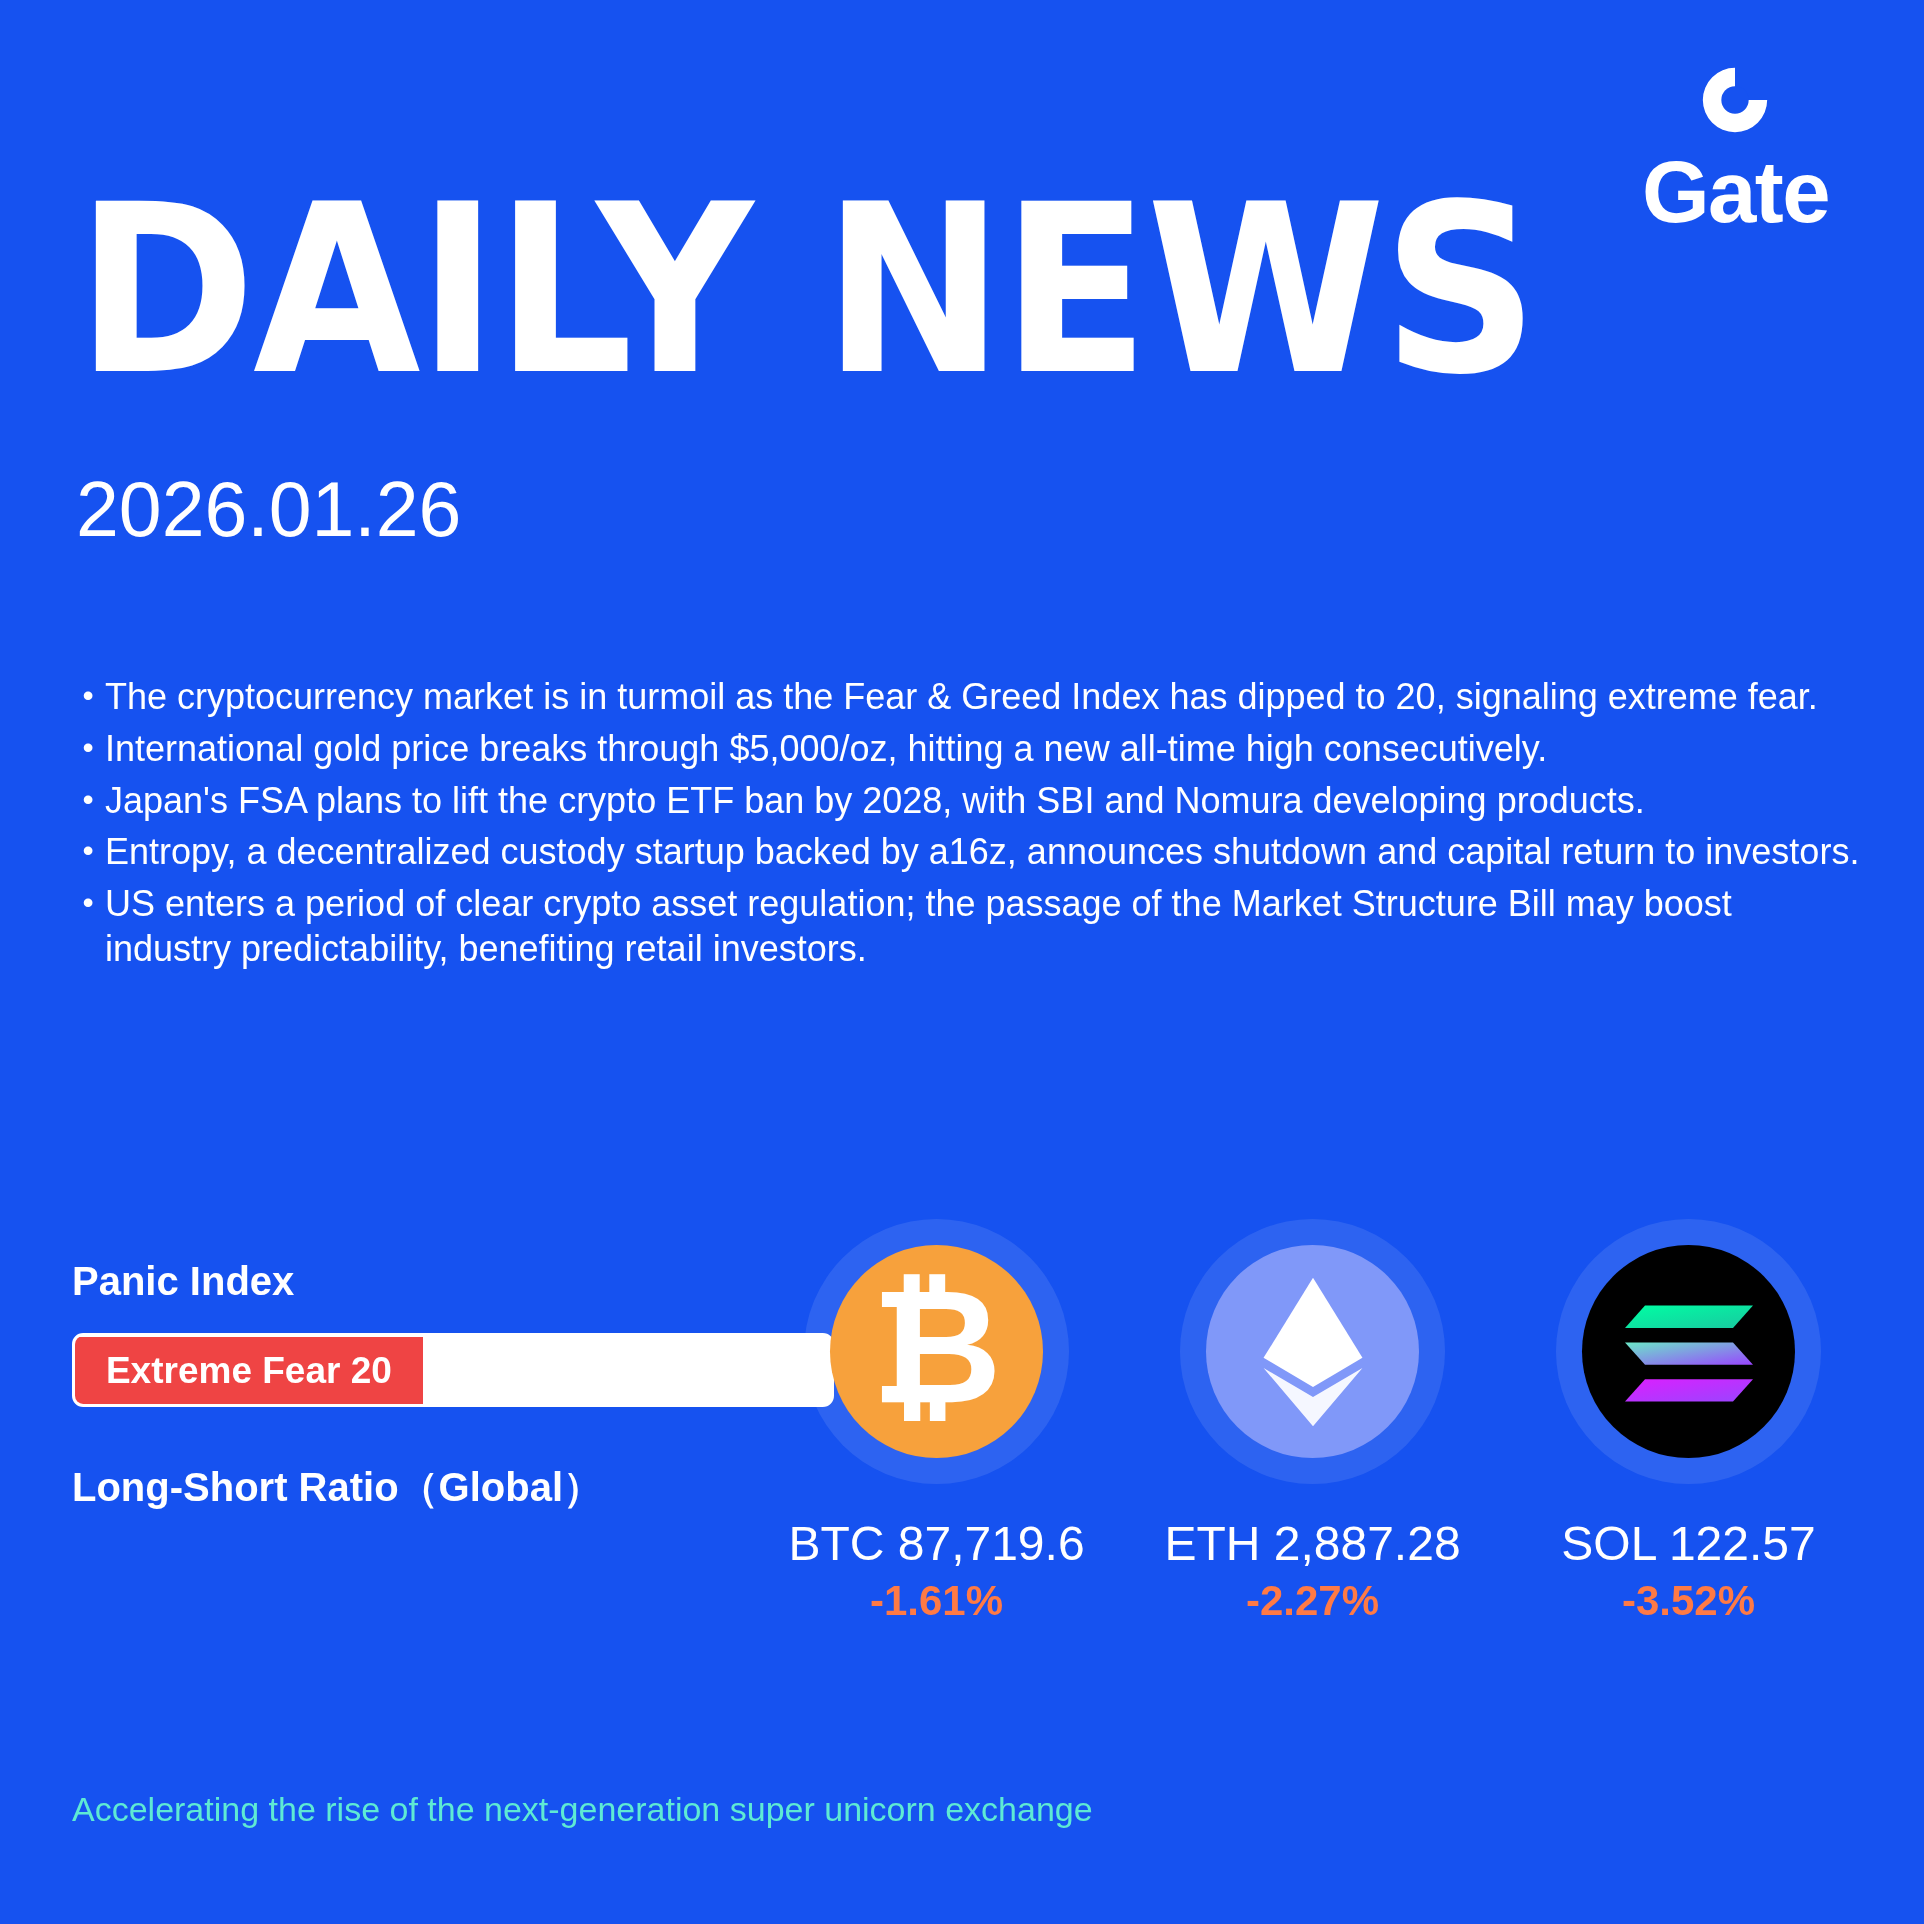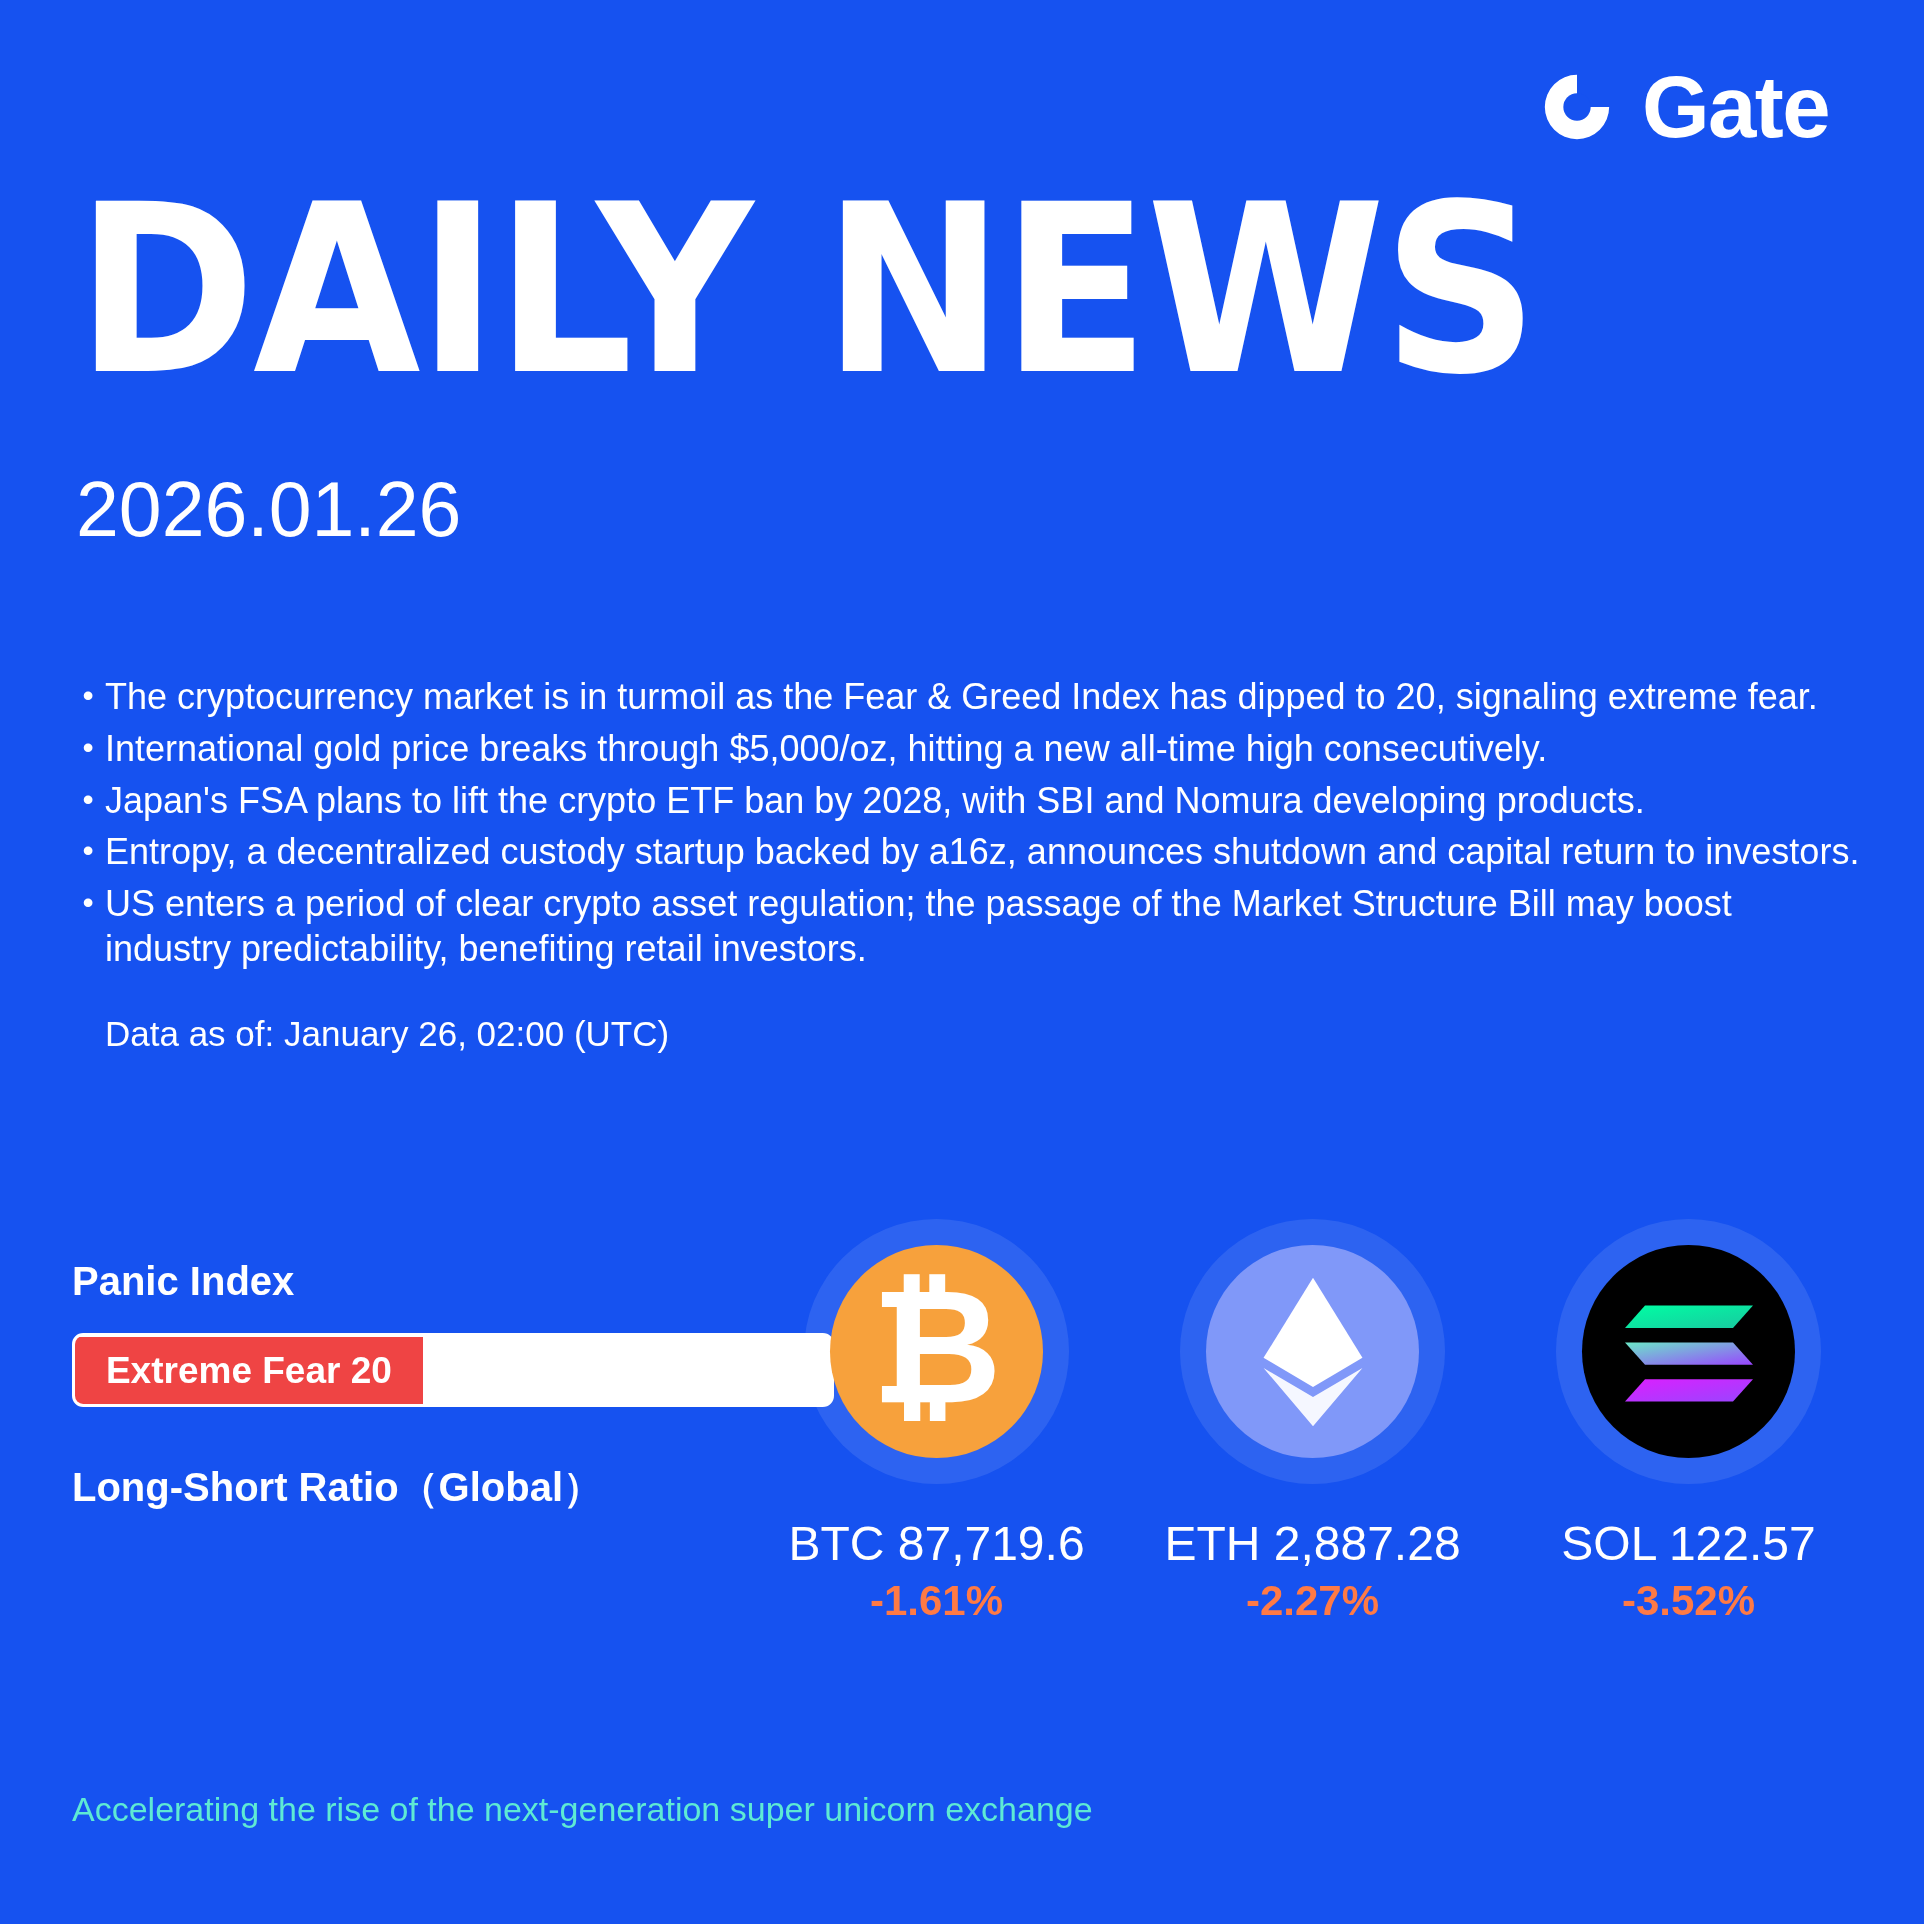--- a/index.html
+++ b/index.html
@@ -16,21 +16,22 @@
     position: relative;
   }
 
   
   .brand {
     position: absolute;
     top: 63px;
     right: 96px;
     display: flex;
     align-items: center;
-    gap: 28px;
+    gap: 11px;
+    flex-direction: column;
   }
   .brand-mark {
     width: 74px;
     height: 74px;
     position: relative;
   }
   .brand-text {
     font-size: 87px;
     font-weight: bold;
     letter-spacing: -1.6px;
@@ -267,21 +268,20 @@
     <span class="news-text">Japan's FSA plans to lift the crypto ETF ban by 2028, with SBI and Nomura developing products.</span>
   </div>
   <div class="news-item">
     <span class="news-bullet">•</span>
     <span class="news-text">Entropy, a decentralized custody startup backed by a16z, announces shutdown and capital return to investors.</span>
   </div>
   <div class="news-item">
     <span class="news-bullet">•</span>
     <span class="news-text">US enters a period of clear crypto asset regulation; the passage of the Market Structure Bill may boost industry predictability, benefiting retail investors.</span>
   </div>
-  <div class="data-asof">Data as of: January 26, 02:00 (UTC)</div>
 </div>
 
 <div class="metrics">
   <div class="metric-title">Panic Index</div>
   <div class="panic-bar">
     <div class="panic-fill" id="panic-fill" style="width: 46%;">
       <span class="panic-label">Extreme Fear 20</span>
     </div>
   </div>
 

